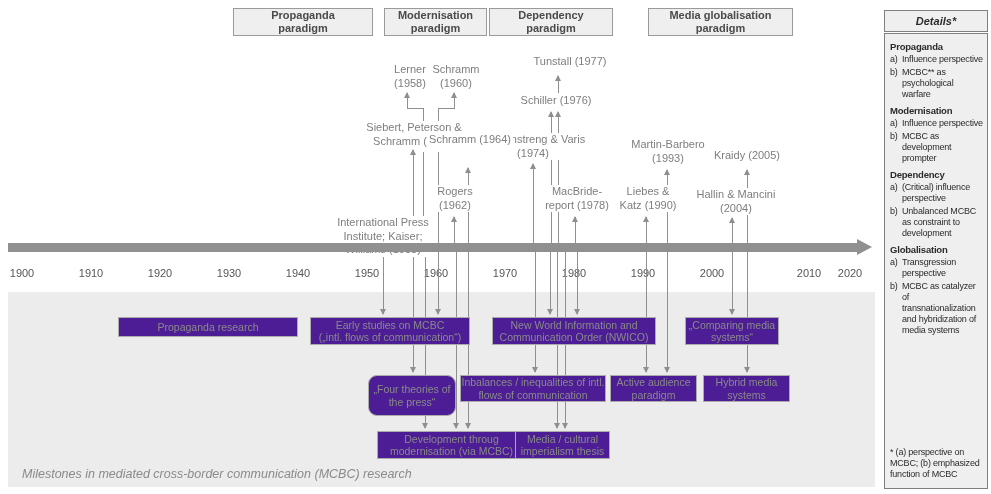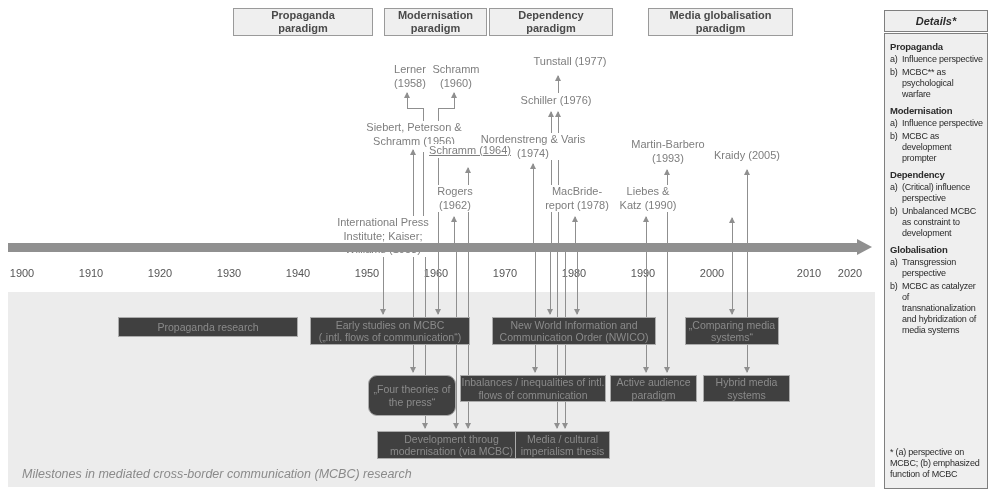--- a/index.html
+++ b/index.html
@@ -25,21 +25,21 @@
   .vline,.hline{position:absolute;background:#8f8f8f;z-index:1;}
   .ah{position:absolute;width:0;height:0;z-index:1;}
   .ah.up{border-left:3.5px solid transparent;border-right:3.5px solid transparent;border-bottom:6px solid #8f8f8f;}
   .ah.down{border-left:3.5px solid transparent;border-right:3.5px solid transparent;border-top:6px solid #8f8f8f;}
 
   
   .evt{position:absolute;transform:translateX(-50%);text-align:center;font-size:11px;line-height:13.5px;
        color:#7e7e7e;background:#ffffff;padding:0 2px;z-index:2;white-space:nowrap;}
 
   
-  .rbox{position:absolute;background:#404040;border:1px solid #ababab;display:flex;flex-direction:column;
+  .rbox{position:absolute;background:#4c1d95;border:1px solid #ababab;display:flex;flex-direction:column;
         align-items:center;justify-content:center;text-align:center;font-size:10.5px;line-height:12.5px;
         color:#8a8a8a;z-index:2;box-sizing:border-box;white-space:nowrap;}
 
   .caption{position:absolute;left:22px;top:467px;font-style:italic;font-size:12.5px;color:#8a8a8a;z-index:2;}
 
   
   .dtitle{position:absolute;left:884px;top:10px;width:104px;height:22px;box-sizing:border-box;
           background:#efefef;border:1px solid #7f7f7f;display:flex;align-items:center;justify-content:center;
           font-weight:bold;font-style:italic;font-size:11px;color:#2b2b2b;z-index:2;}
   .dpanel{position:absolute;left:884px;top:33px;width:104px;height:456px;box-sizing:border-box;
@@ -217,21 +217,21 @@
       <div>Schiller (1976)</div>
     </div>
     <div class="evt" style="left: 392px; top: 121px; margin-left: 22px;">
       <div>Siebert, Peterson &amp;</div>
       <div>Schramm (1956)</div>
     </div>
     <div class="evt" style="left: 533px; top: 133px;">
       <div>Nordenstreng &amp; Varis</div>
       <div>(1974)</div>
     </div>
-    <div class="evt" style="left: 470px; top: 144px; text-decoration: underline;">
+    <div class="evt" style="left: 470px; top: 133px;">
       <div>Schramm (1964)</div>
     </div>
     <div class="evt" style="left: 668px; top: 138px;">
       <div>Martin-Barbero</div>
       <div>(1993)</div>
     </div>
     <div class="evt" style="left: 747px; top: 149px;">
       <div>Kraidy (2005)</div>
     </div>
     <div class="evt" style="left: 383px; top: 178px; margin-top: 38px;">
@@ -244,20 +244,24 @@
       <div>(1962)</div>
     </div>
     <div class="evt" style="left: 577px; top: 185px;">
       <div>MacBride-</div>
       <div>report (1978)</div>
     </div>
     <div class="evt" style="left: 648px; top: 185px;">
       <div>Liebes &amp;</div>
       <div>Katz (1990)</div>
     </div>
+    <div class="evt" style="left: 736px; top: 188px;">
+      <div>Hallin &amp; Mancini</div>
+      <div>(2004)</div>
+    </div>
     <div class="rbox" style="left: 118px; top: 317px; width: 180px; height: 20px;">
       <div>Propaganda research</div>
     </div>
     <div class="rbox" style="left: 492px; top: 317px; width: 164px; height: 28px;">
       <div>New World Information and</div>
       <div>Communication Order (NWICO)</div>
     </div>
     <div class="rbox" style="left: 310px; top: 317px; width: 160px; height: 28px;">
       <div>Early studies on MCBC</div>
       <div>(„intl. flows of communication“)</div>

